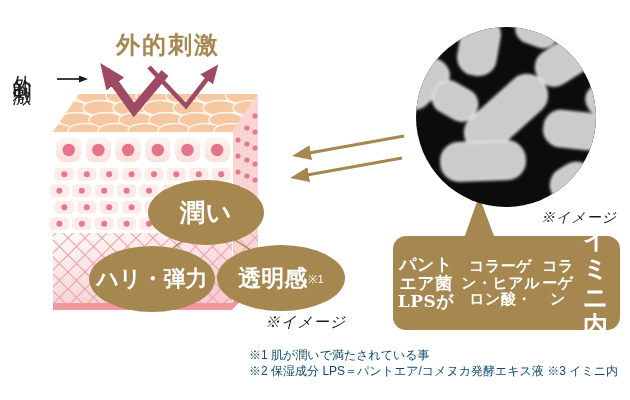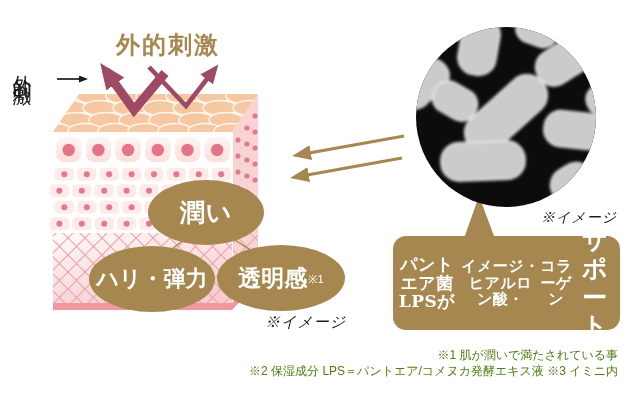--- a/index.html
+++ b/index.html
@@ -38,22 +38,22 @@
     left:393px; top:236px; width:227px; height:94px; z-index:4;
     background:var(--gold); border-radius:13px;
     display:flex; flex-direction:row; align-items:center; justify-content:center;
     color:var(--white); text-align:center; font-family:"DejaVu Serif", serif; font-weight:bold;
   }
   .bubble .l1{font-size:17px; line-height:1.1; letter-spacing:0.5px;}
   .bubble .l2,.bubble .l3{font-size:15px; line-height:1.12; letter-spacing:0.5px;}
   .bubble .emph{font-size:25px; line-height:1.15; letter-spacing:3px; margin-top:1px;}
 
   .footnotes{
-    right:12px; top:348px; z-index:3; text-align:right;
-    font-size:12px; line-height:1.32; color:#4d7c0f;
+    right:12px; top:348px; z-index:3; 
+    font-size:12px; line-height:1.32; color:#0c4a6e;
   }
 </style>
 </head>
 <body>
 
 <div id="stage">
 
   <svg class="illus" width="630" height="400" viewBox="0 0 630 400" aria-hidden="true">
     <defs>
       <linearGradient id="dermisG" x1="0" y1="0" x2="0.55" y2="1">
@@ -306,23 +306,23 @@
   <div class="abs oval oval-clarity">
     <span>透明感</span>
       <sup>※1</sup>
   </div>
 
   <div class="abs img-note skin">※イメージ</div>
   <div class="abs img-note micro">※イメージ</div>
 
   <div class="abs bubble">
     <div class="l1">パントエア菌LPSが</div>
-    <div class="l2">イメージ・ヒアルロン酸・</div>
+    <div class="l2">コラーゲン・ヒアルロン酸・</div>
     <div class="l3">コラーゲン</div>
-    <div class="emph">サポート</div>
+    <div class="emph">イミニ内</div>
   </div>
 
   <div class="abs footnotes">
     <div>※1 肌が潤いで満たされている事</div>
     <div>※2 保湿成分 LPS＝パントエア/コメヌカ発酵エキス液 ※3 イミニ内</div>
   </div>
 
 </div>
 
 </body></html>

